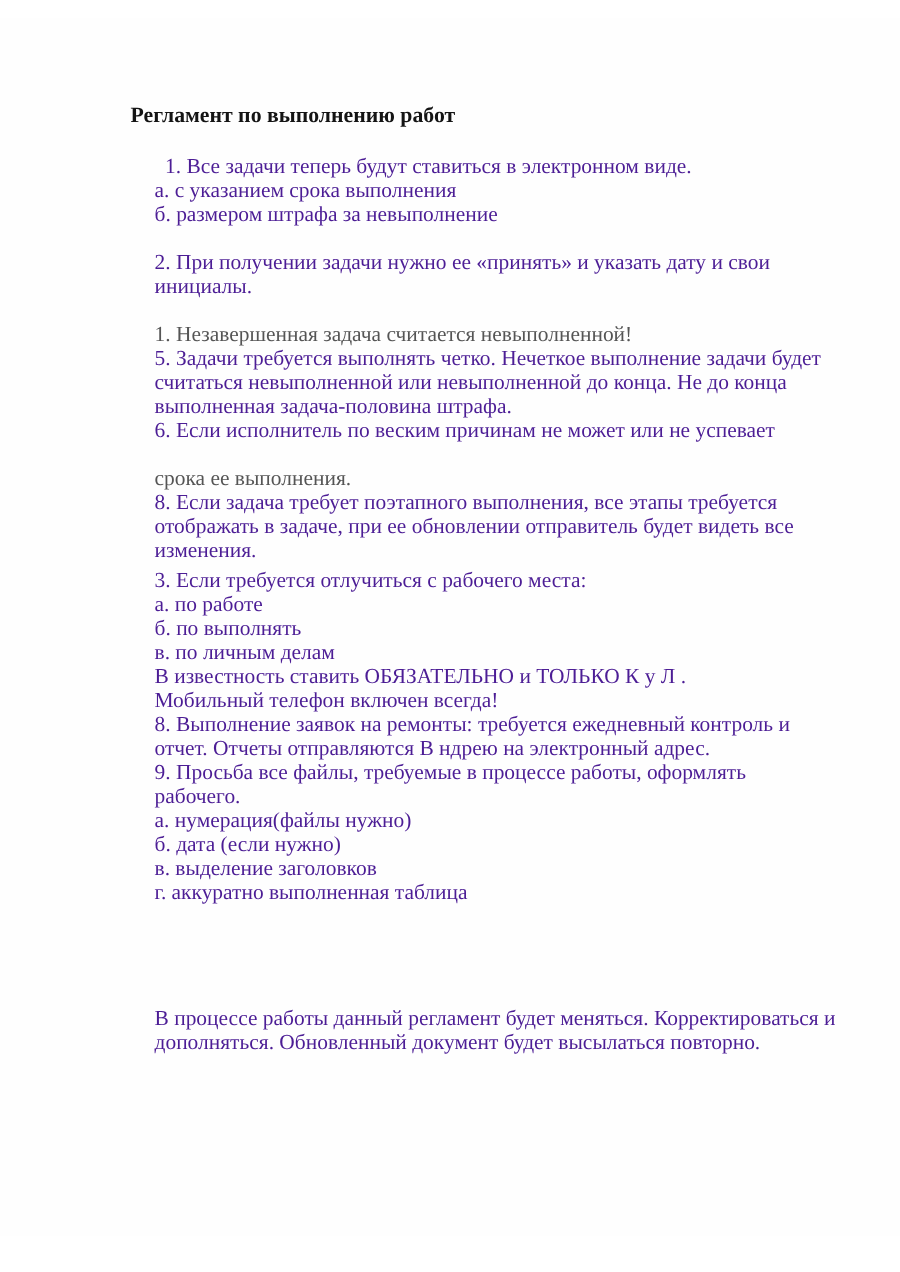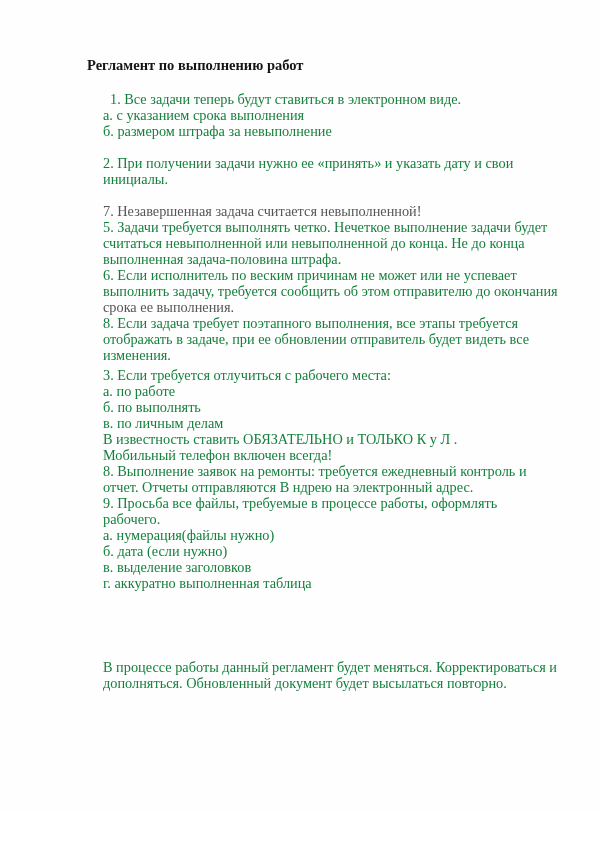--- a/index.html
+++ b/index.html
@@ -1,46 +1,45 @@
 <!DOCTYPE html>
 <html><head>
 <meta charset="utf-8">
 <style>
   html, body { margin: 0; padding: 0; background: #ffffff; }
   body { width: 600px; height: 848px; position: relative; overflow: hidden; }
-  .page { position: absolute; left: 0; top: 0; width: 600px; height: 812px; background: #fefefe; }
+  .page { position: absolute; left: 0; top: 12px; width: 600px; height: 812px; background: #fefefe; }
   .title {
     position: absolute; left: 87px; top: 57px;
     font-family: "Liberation Serif", serif; font-weight: bold; font-size: 14.5px; color: #141414;
   }
   .line {
     position: absolute; left: 103px;
-    font-family: "Liberation Serif", serif; font-size: 14.3px; color: #15803d;
+    font-family: "Liberation Serif", serif; font-size: 14.3px; color: #4c1d95;
     white-space: nowrap; line-height: 16px;
   }
   .light { color: #555; }
 </style>
 </head>
 <body>
 
 <div class="page">
   <div class="title">Регламент по выполнению работ</div>
 
   <div class="line" style="top:91px;left:110px">1.  Все задачи теперь будут ставиться в электронном виде.</div>
   <div class="line" style="top:107px">а.  с указанием срока выполнения</div>
   <div class="line" style="top:123px">б. размером штрафа за невыполнение</div>
 
   <div class="line" style="top:155px">2. При получении задачи нужно ее «принять» и указать дату и свои</div>
   <div class="line" style="top:171px">инициалы.</div>
-  <div class="line light" style="top:203px">7. Незавершенная задача считается невыполненной!</div>
+  <div class="line light" style="top:203px">1. Незавершенная задача считается невыполненной!</div>
   <div class="line" style="top:219px">5. Задачи требуется выполнять четко. Нечеткое выполнение задачи будет</div>
   <div class="line" style="top:235px">считаться невыполненной или невыполненной до конца. Не до конца</div>
   <div class="line" style="top:251px">выполненная задача-половина штрафа.</div>
   <div class="line" style="top:267px">6. Если исполнитель по веским причинам не может или не успевает</div>
-  <div class="line" style="top:283px">выполнить задачу, требуется сообщить об этом отправителю до окончания</div>
   <div class="line light" style="top:299px">срока ее выполнения.</div>
   <div class="line" style="top:315px">8. Если задача требует поэтапного выполнения, все этапы требуется</div>
   <div class="line" style="top:331px">отображать в задаче, при ее обновлении отправитель будет видеть все</div>
   <div class="line" style="top:347px">изменения.</div>
   <div class="line" style="top:367px">3. Если требуется отлучиться с рабочего места:</div>
   <div class="line" style="top:383px">а. по работе</div>
   <div class="line" style="top:399px">б. по выполнять</div>
   <div class="line" style="top:415px">в. по личным делам</div>
   <div class="line" style="top:431px">В известность ставить ОБЯЗАТЕЛЬНО и ТОЛЬКО К          у Л          .</div>
   <div class="line" style="top:447px">Мобильный телефон включен всегда!</div>

